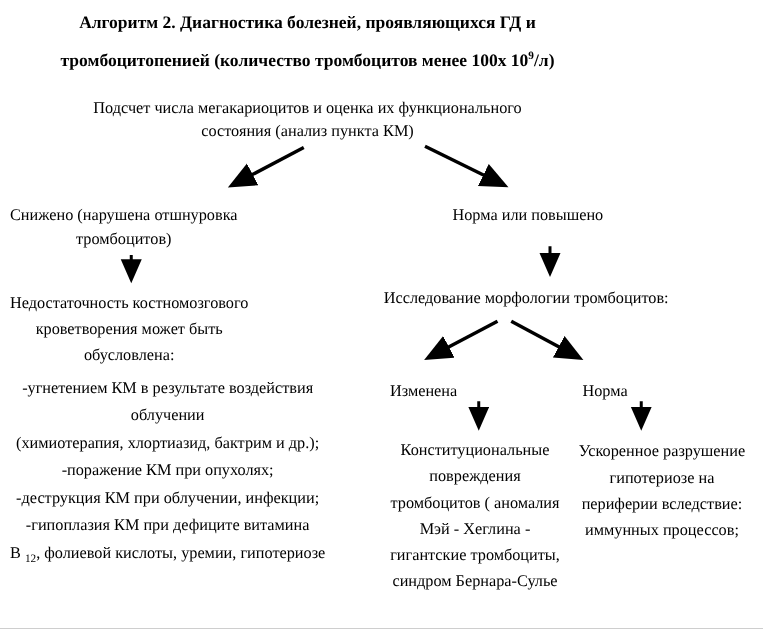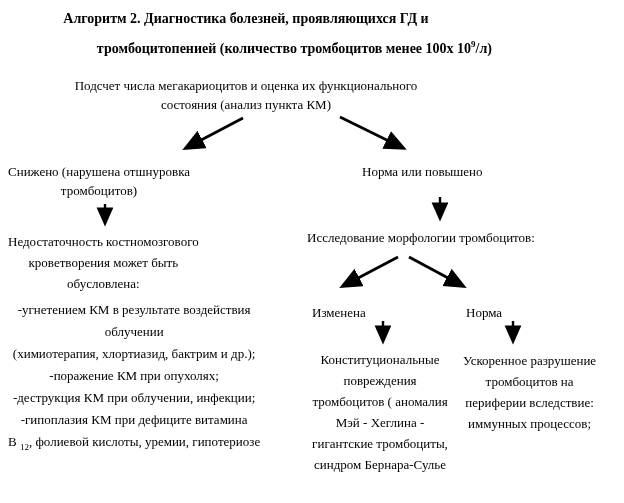--- a/index.html
+++ b/index.html
@@ -25,21 +25,21 @@
   .lh21{line-height:21px;}
   .lh19{line-height:19px;}
   .ctrblock{text-align:center;white-space:normal;}
 </style>
 </head>
 <body>
 
 <div id="page">
 
   <div class="t center title" style="top:8px;">Алгоритм 2. Диагностика болезней, проявляющихся ГД и</div>
-  <div class="t center title" style="top:33px;text-align:right;"><span>тромбоцитопенией (количество тромбоцитов менее 100х 10</span><sup>9</sup><span>/л)</span></div>
+  <div class="t center title" style="top:33px;"><span>тромбоцитопенией (количество тромбоцитов менее 100х 10</span><sup>9</sup><span>/л)</span></div>
 
   <div class="t center lh19" style="top:76px;">
     <div>Подсчет числа мегакариоцитов  и оценка их функционального</div>
     <div>состояния (анализ пункта КМ)</div>
   </div>
 
   <div class="t lh19" style="left:8px;top:162px;">
     <div>Снижено (нарушена отшнуровка</div>
     <div>тромбоцитов)</div>
   </div>
@@ -71,21 +71,21 @@
     <div>Конституциональные</div>
     <div>повреждения</div>
     <div>тромбоцитов ( аномалия</div>
     <div>Мэй - Хеглина -</div>
     <div>гигантские тромбоциты,</div>
     <div>синдром Бернара-Сулье</div>
   </div>
 
   <div class="t lh21" style="left:463px;top:350px;">
     <div>Ускоренное разрушение</div>
-    <div>тромбоцитов на</div>
+    <div>гипотериозе на</div>
     <div>периферии вследствие:</div>
     <div>иммунных процессов;</div>
   </div>
 
   <svg id="arrows" width="624" height="503" viewBox="0 0 624 503">
     <defs>
       <marker id="ah" markerWidth="10" markerHeight="9" refX="6.5" refY="3.5" orient="auto">
         <polygon points="0 0, 8 3.5, 0 7" fill="#000"></polygon>
       </marker>
     </defs>

